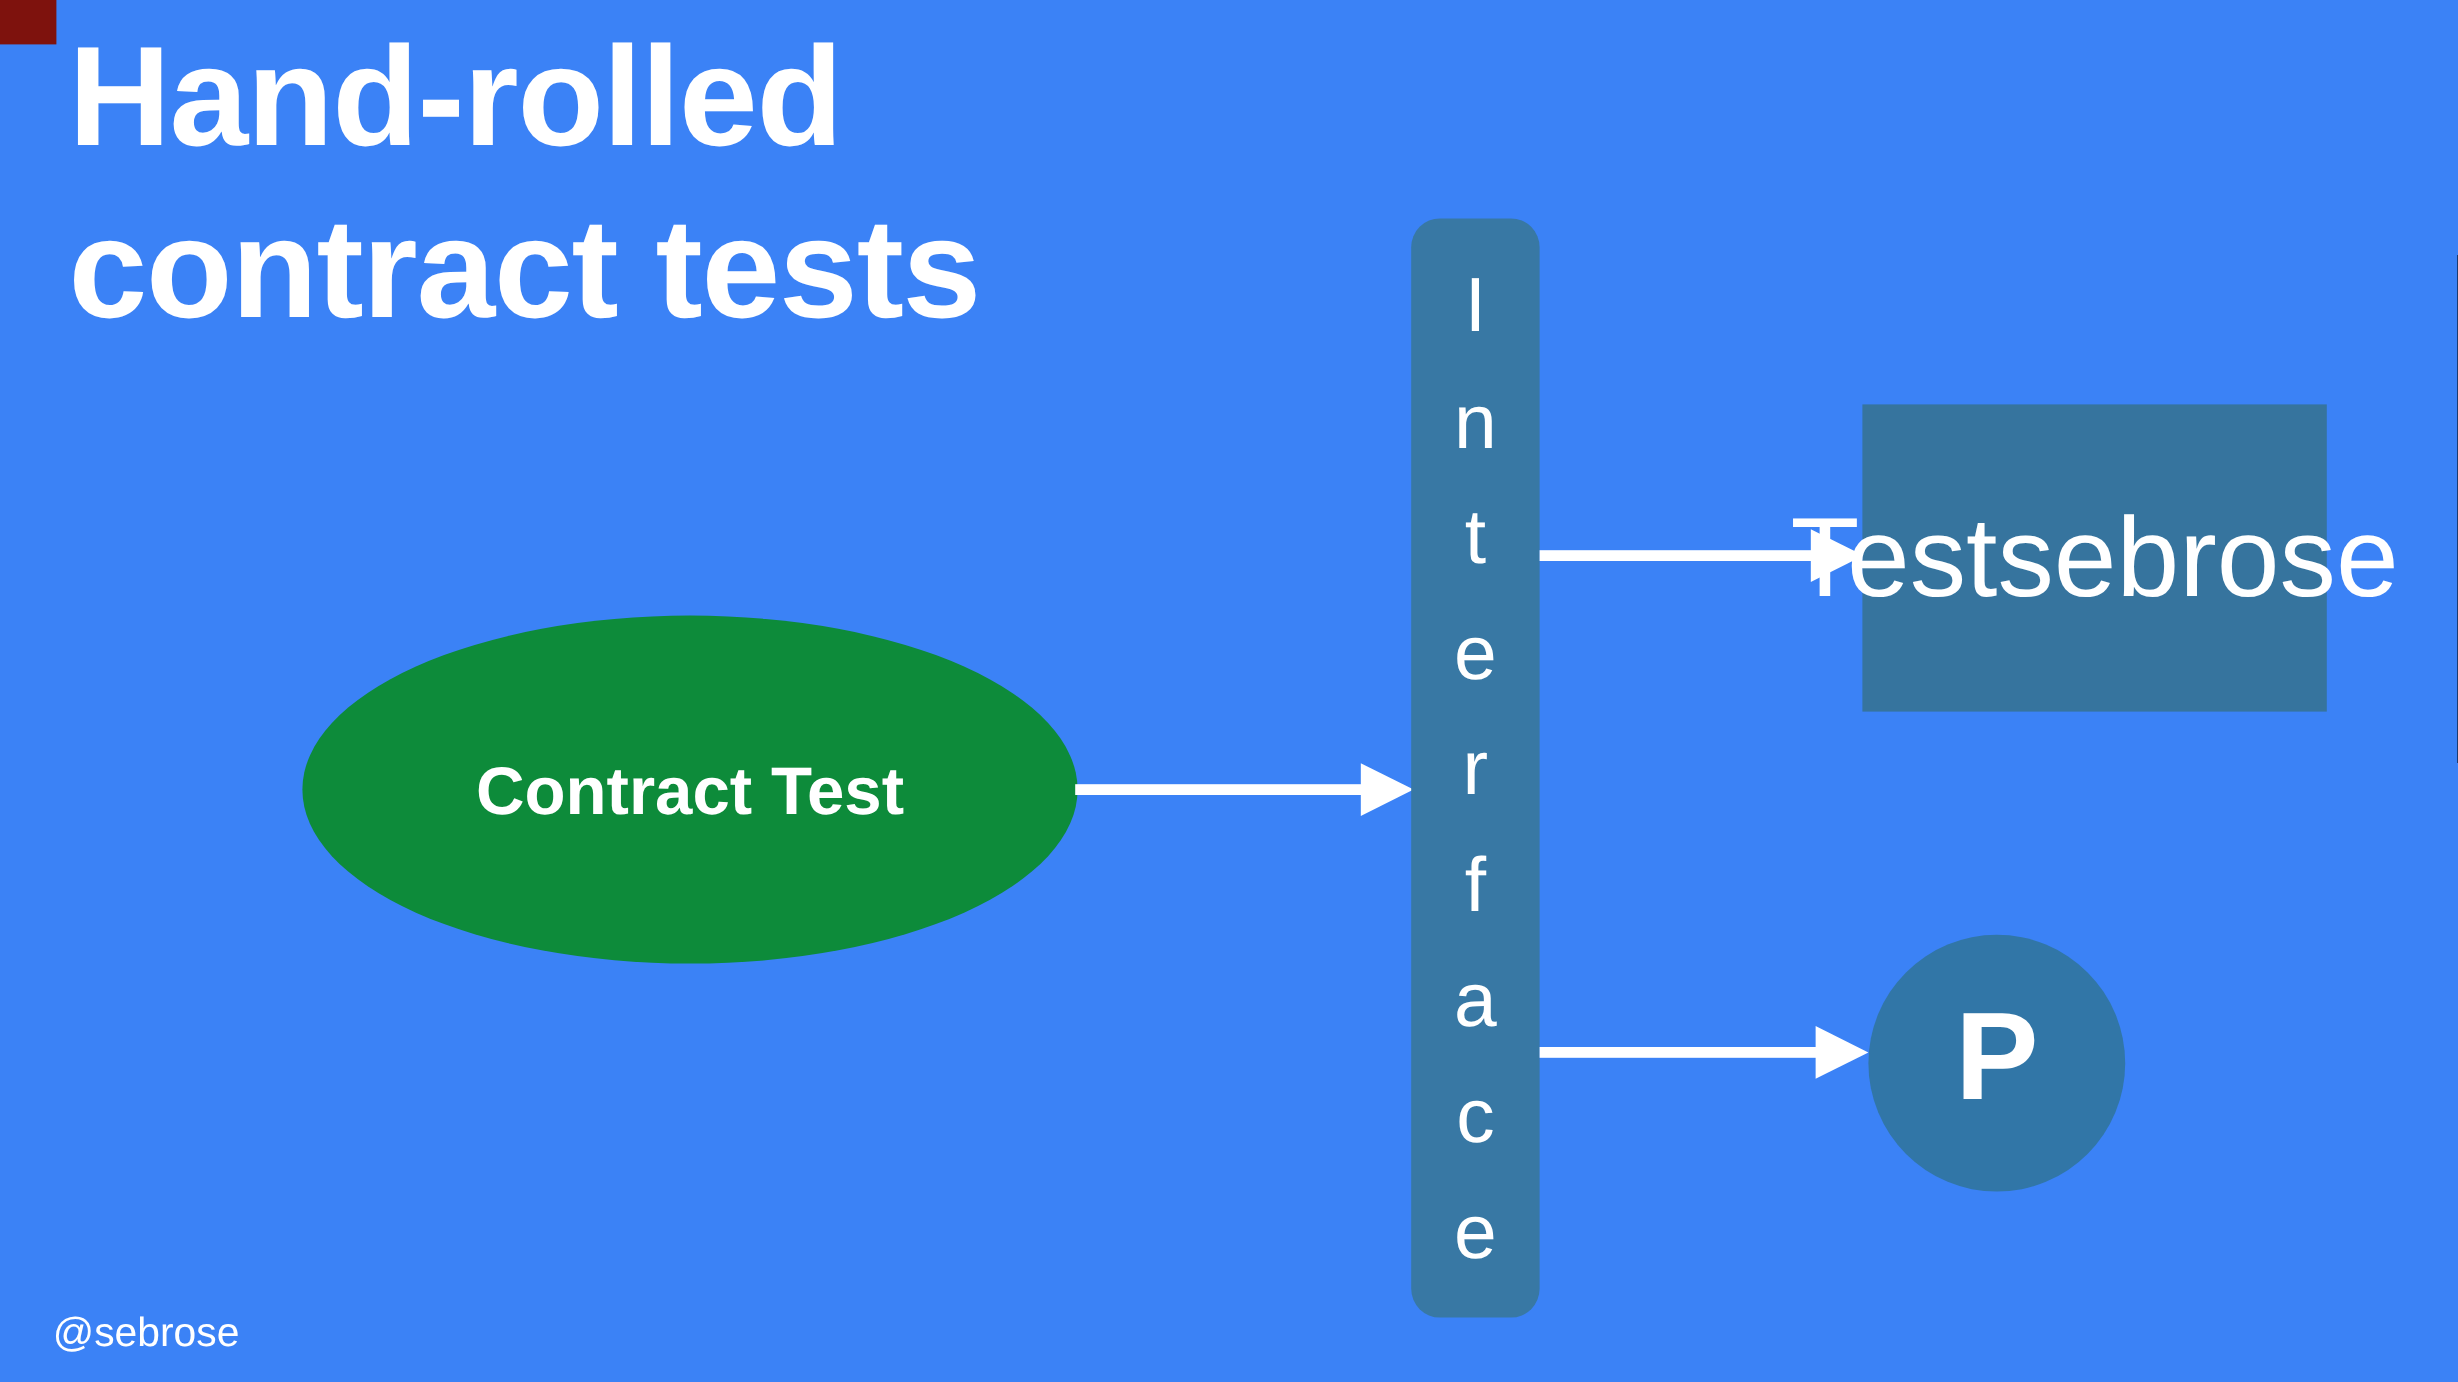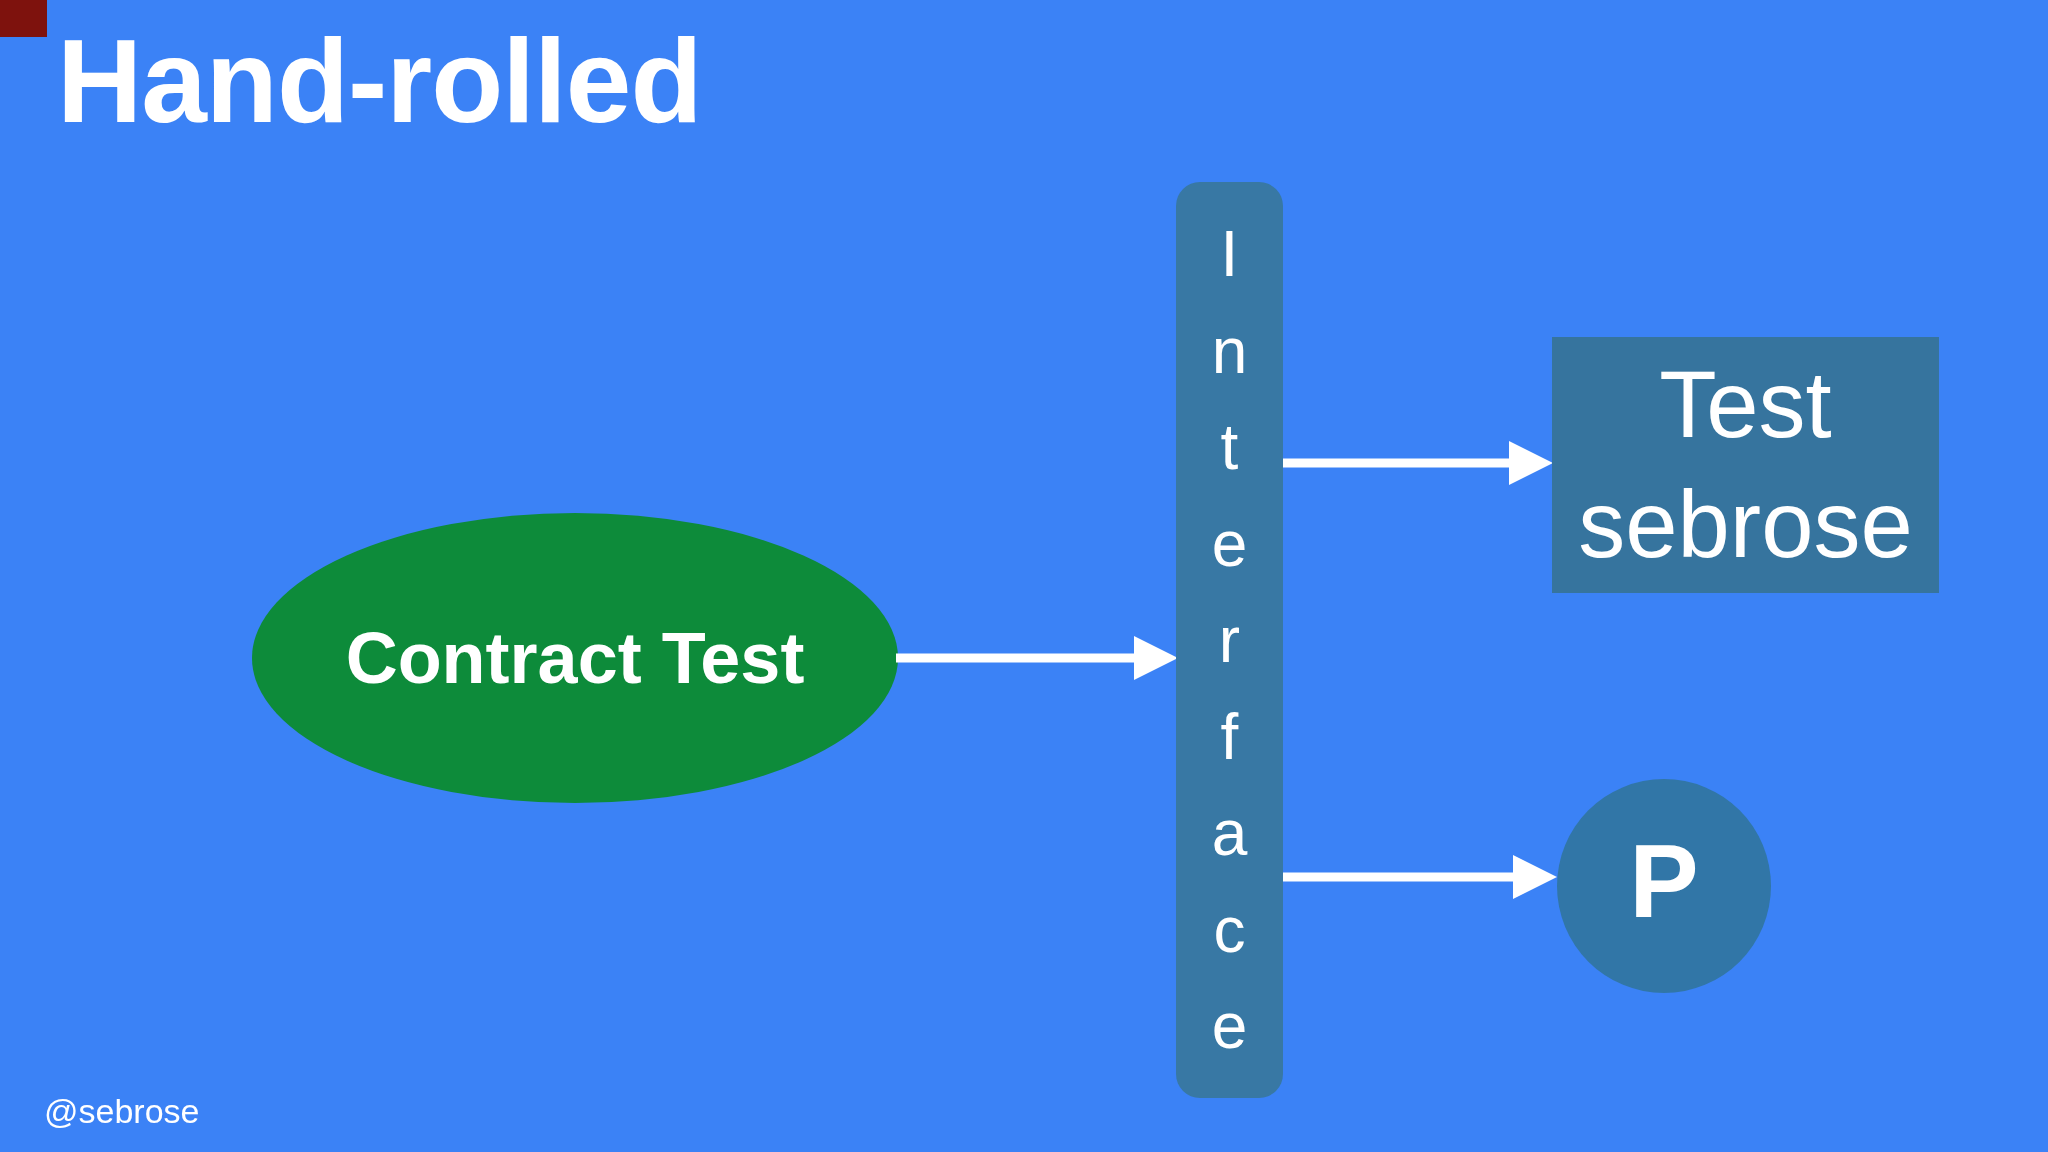--- a/index.html
+++ b/index.html
@@ -33,21 +33,21 @@
 
   .node { display: flex; align-items: center; justify-content: center; }
 
   .ellipse {
     position: absolute;
     left: 252px; top: 513px;
     width: 646px; height: 290px;
     border-radius: 50%;
   }
   .ellipse .label {
-    font-size: 72px;
+    font-size: 56px;
     font-weight: 700;
     white-space: nowrap;
   }
 
   .iface-bar {
     position: absolute;
     left: 1176px; top: 182px;
     width: 107px; height: 916px;
     border-radius: 24px;
     display: flex;
@@ -60,21 +60,21 @@
   .iface-bar .letter {
     font-size: 64px;
     font-weight: 200;
     line-height: 64px;
   }
 
   .tdbox {
     position: absolute;
     left: 1552px; top: 337px;
     width: 387px; height: 256px;
-    flex-direction: column;
+    flex-direction: row;
   }
   .tdbox .line {
     display: block;
     font-size: 94px;
     font-weight: 300;
     line-height: 120px;
     text-align: center;
   }
 
   .pcircle {
@@ -131,20 +131,21 @@
 </style>
 </head>
 <body>
 
 <div class="slide" style="background-color: #3b82f6;">
 
   <div class="corner-mark" style="background-color: rgb(126, 18, 13);"></div>
 
   <h1 class="title">
     <span>Hand-rolled</span>
+    <span>contract tests</span>
   </h1>
 
   <div class="ellipse node" style="background-color: rgb(13, 139, 58);">
     <span class="label">Contract Test</span>
   </div>
 
   <div class="arrow arrow-1">
     <div class="shaft"></div>
     <div class="head"></div>
   </div>

